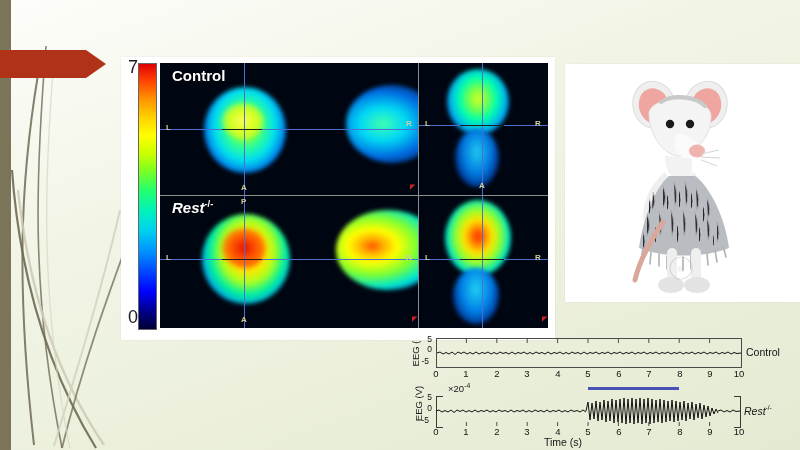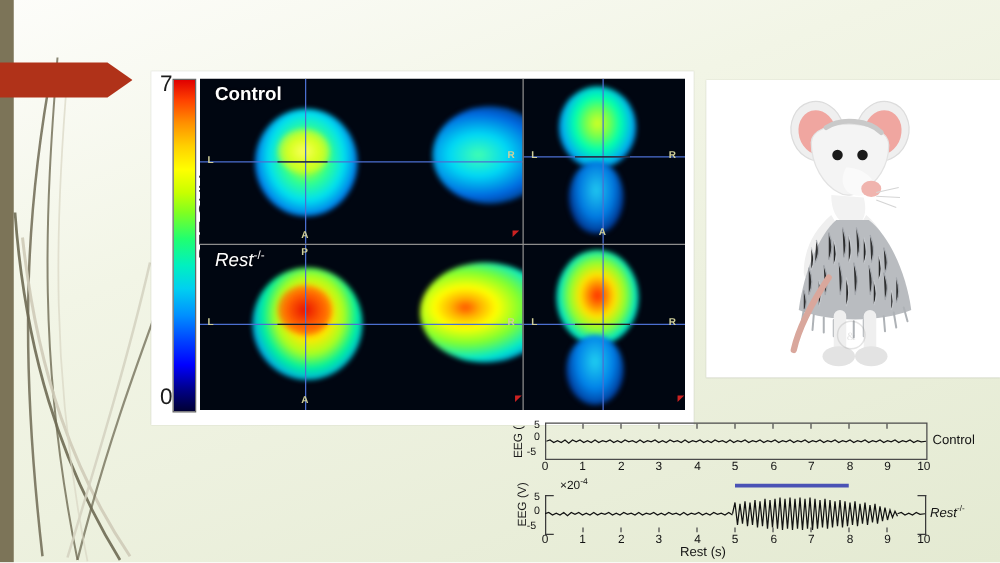--- a/index.html
+++ b/index.html
@@ -98,21 +98,21 @@
   .cross-v { position: absolute; width: 1px; background: #4b6fd1; z-index: 6; }
   .cross-h { position: absolute; height: 1px; background: #4b6fd1; z-index: 6; }
   .tick-h  { position: absolute; height: 1px; background: #1d1d1d; z-index: 7; }
 
   .pet-label {
     position: absolute; z-index: 10;
     color: #ffffff; font-size: 15px; font-weight: 700;
     font-family: "Liberation Sans", sans-serif;
     text-shadow: 0 0 2px #000;
   }
-  .pet-label.italic { font-style: italic; font-weight: 400; }
+  .pet-label.italic { font-style: italic; font-weight: 700; }
   .pet-label sup { font-size: 0.62em; font-style: normal; }
   .ori {
     position: absolute; z-index: 10;
     color: #cfcf9a; font-size: 8px; font-weight: 700;
   }
   .redmark {
     position: absolute; z-index: 10;
     color: #cc2222; font-size: 7px;
   }
 
@@ -404,16 +404,16 @@
     <div class="eeg-xtick" style="left:147px; top:94px;">4</div>
     <div class="eeg-xtick" style="left:177px; top:94px;">5</div>
     <div class="eeg-xtick" style="left:208px; top:94px;">6</div>
     <div class="eeg-xtick" style="left:238px; top:94px;">7</div>
     <div class="eeg-xtick" style="left:269px; top:94px;">8</div>
     <div class="eeg-xtick" style="left:299px; top:94px;">9</div>
     <div class="eeg-xtick" style="left:328px; top:94px;">10</div>
 
     <div class="eeg-trace-label italic" style="left:340px; top:72px;"><span>Rest</span><sup>-/-</sup></div>
 
-    <div class="eeg-xlabel" style="left:140px; top:104px;">Rest (s)</div>
+    <div class="eeg-xlabel" style="left:140px; top:104px;">Time (s)</div>
   </div>
 
 </div>
 
 </body></html>

